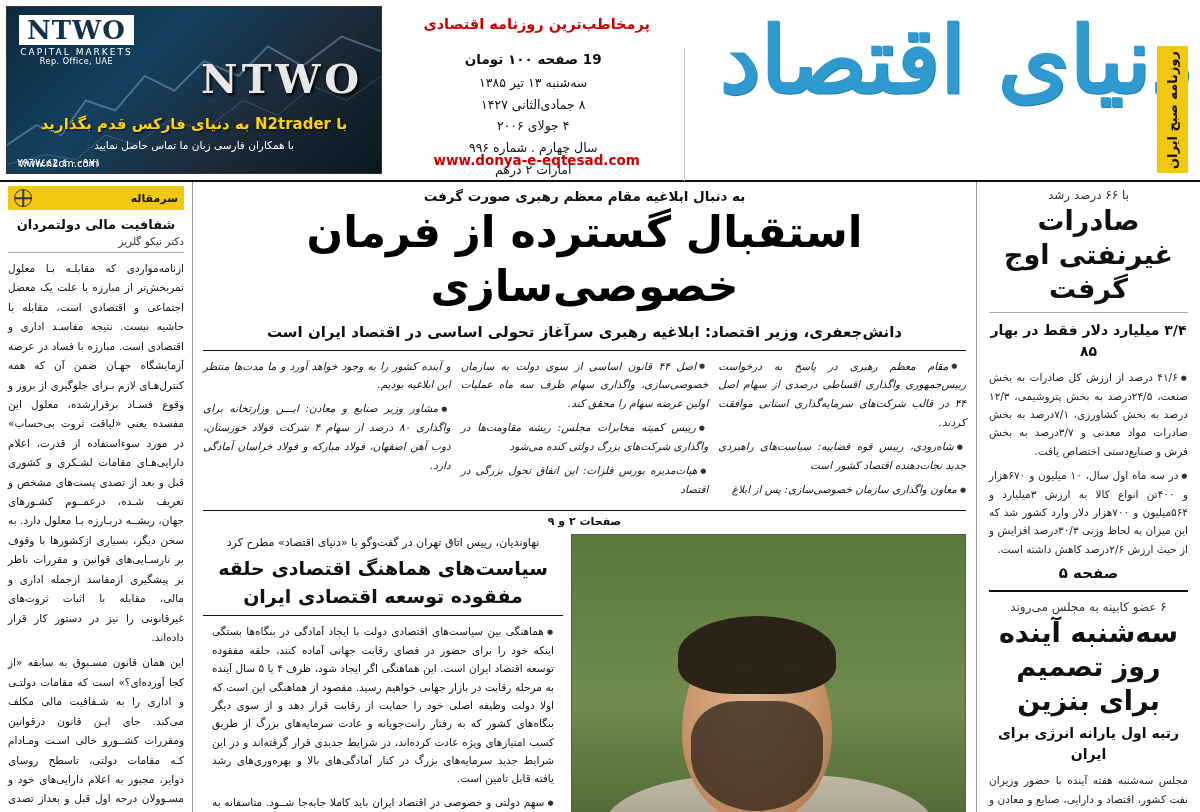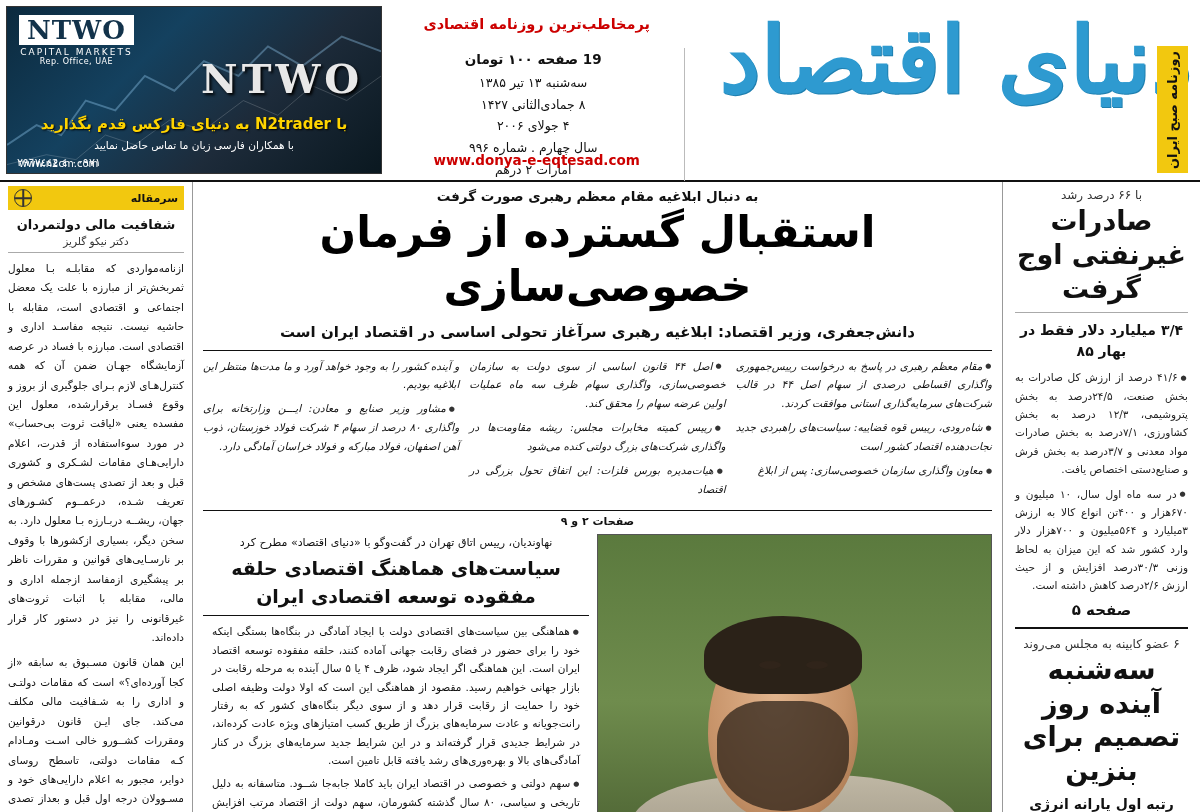--- a/index.html
+++ b/index.html
@@ -197,21 +197,21 @@
   
   .body-grid {
     display: flex;
     flex-direction: row;
     height: 630px;
     box-sizing: border-box;
   }
 
   
   .col-right {
-    width: 198px;
+    width: 224px;
     border-left: 1px solid #999;
     padding: 6px 12px;
     box-sizing: border-box;
   }
   .kicker {
     text-align: center;
     font-size: 12px;
     color: #333;
     margin-bottom: 2px;
   }
@@ -439,21 +439,20 @@
     background: #333;
     transform: translateY(-50%);
   }
   .edi-title {
     text-align: center;
     font-size: 13px;
     font-weight: bold;
     margin: 7px 0 3px;
   }
   .edi-author {
-    text-align: center;
     font-size: 10.5px;
     color: #333;
     margin-bottom: 6px;
     border-bottom: 1px solid #aaa;
     padding-bottom: 5px;
   }
   .edi-body {
     font-size: 10.5px;
     line-height: 1.85;
     text-align: justify;

